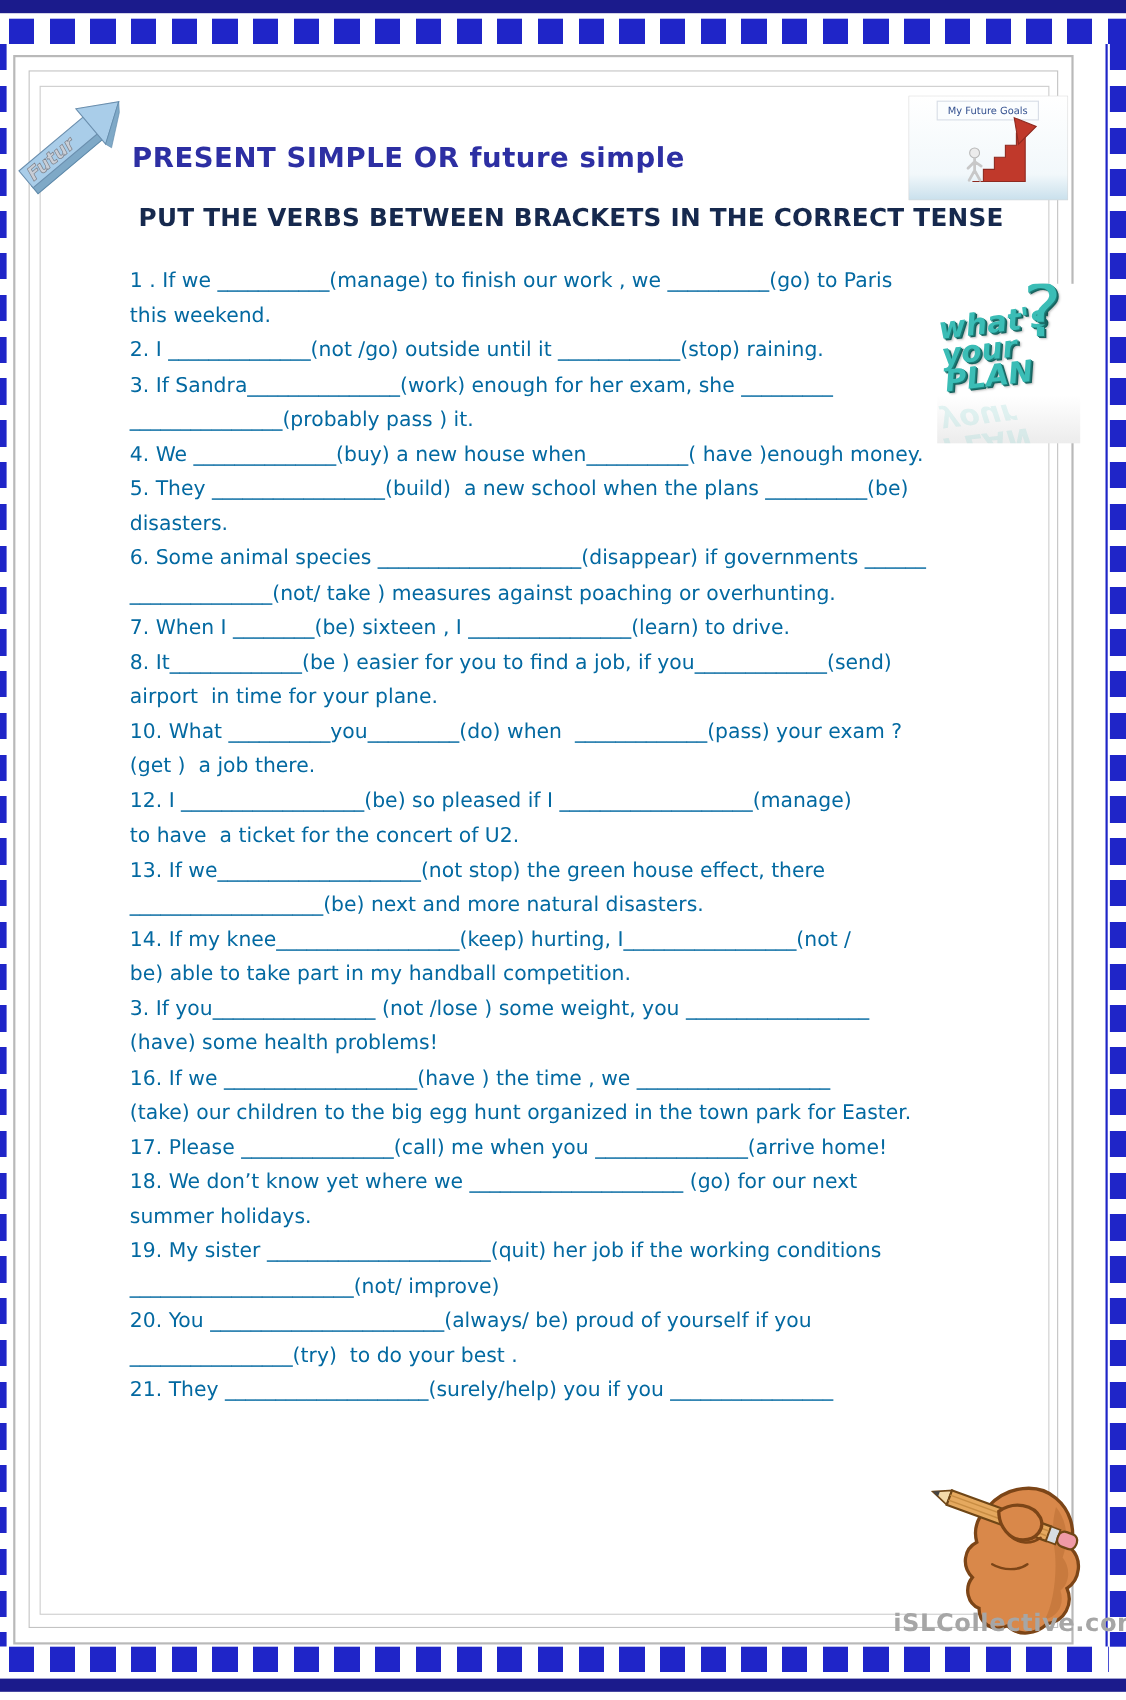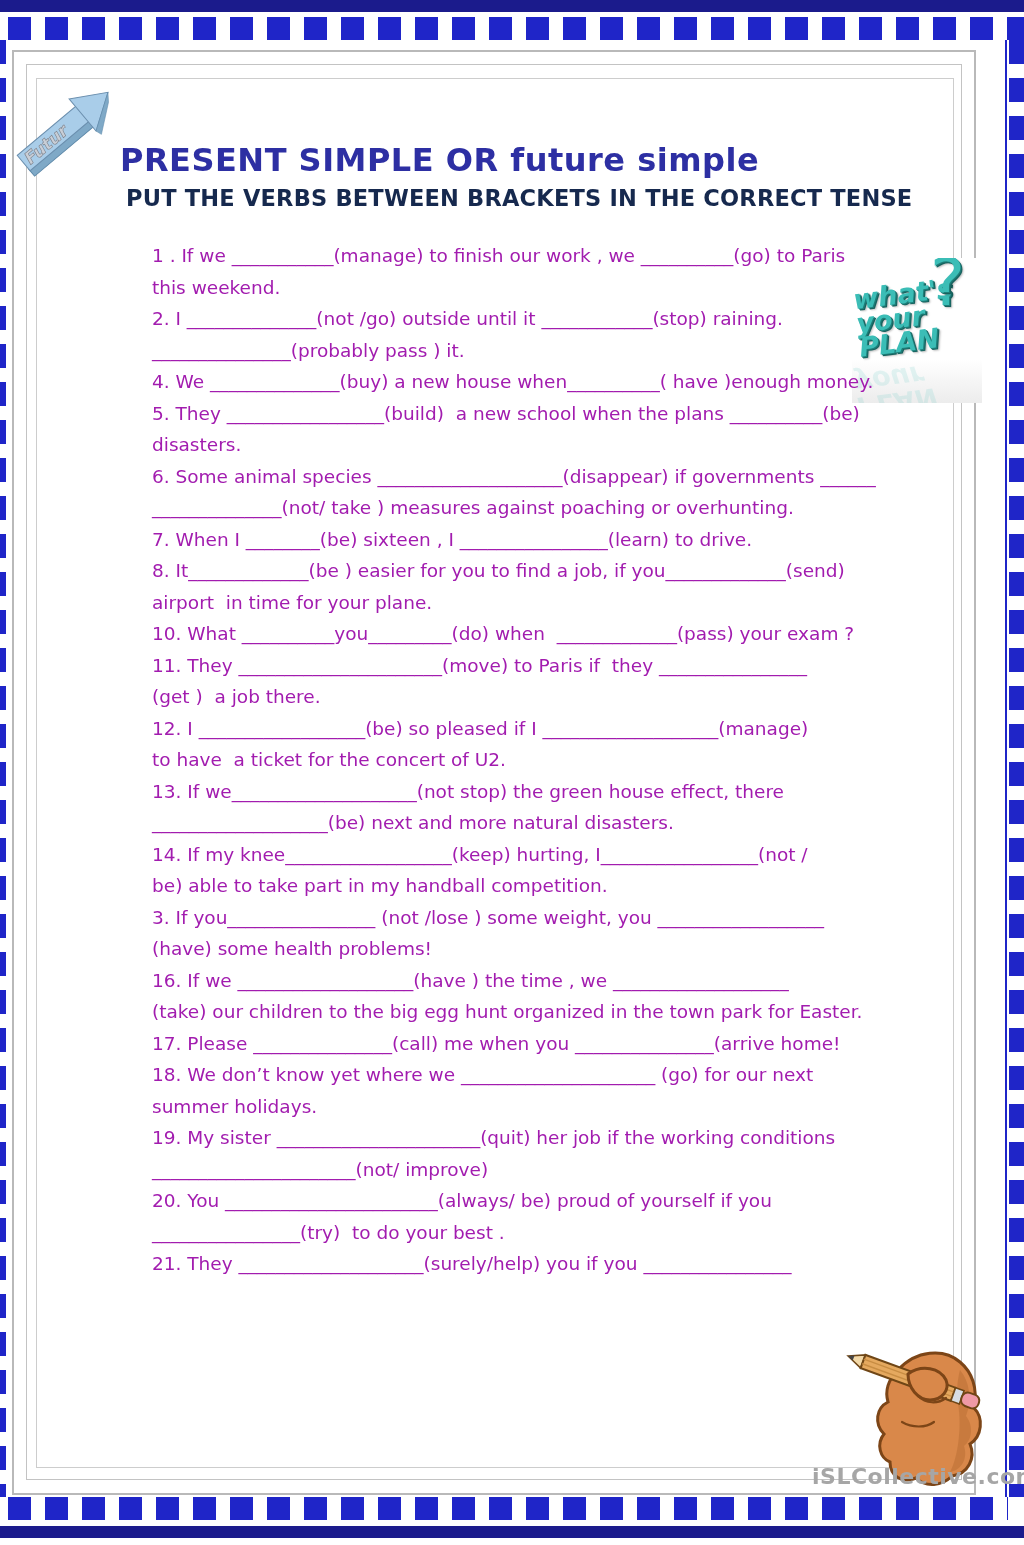--- a/index.html
+++ b/index.html
@@ -15,27 +15,27 @@
   .checker-right{position:absolute;left:1009px;top:40px;width:15px;height:1457px;
     background:repeating-linear-gradient(180deg,#1f25c8 0 24px,#fff 24px 38px);}
   .right-line{position:absolute;left:1005px;top:40px;width:2px;height:1457px;background:#1f25c8;}
   .checker-left{position:absolute;left:0;top:40px;width:6px;height:1457px;
     background:repeating-linear-gradient(180deg,#1f25c8 0 24px,#fff 24px 38px);}
   
   .page-box{position:absolute;left:12px;top:50px;width:960px;height:1441px;border:2px solid #b9b9b9;background:#fff;}
   .frame-a{position:absolute;left:26px;top:64px;width:934px;height:1414px;border:1px solid #c3c3c3;}
   .frame-b{position:absolute;left:36px;top:78px;width:916px;height:1388px;border:1px solid #cdcdcd;}
   
-  .title{position:absolute;left:120px;top:129px;font-size:32px;font-weight:bold;color:#2d2fa3;
-         letter-spacing:.5px;white-space:pre;margin-top:12px;}
+  .title{position:absolute;left:120px;top:129px;font-size:25px;font-weight:bold;color:#2d2fa3;
+         letter-spacing:.5px;white-space:pre;}
   .subtitle{position:absolute;left:126px;top:185px;font-size:22.5px;font-weight:bold;color:#16294e;
          letter-spacing:.2px;white-space:pre;text-align:center;}
   
   .exercise{position:absolute;left:118px;top:240px;width:830px;font-size:18.5px;line-height:31.5px;
-            color:#a21caf;margin-left:34px;}
+            color:#0369a1;}
   .exercise .line{white-space:pre;height:31.5px;}
   
   .watermark{position:absolute;left:812px;top:1464px;font-size:22px;font-weight:bold;color:#a6a6a6;
              letter-spacing:.5px;}
   
   .img-arrow{position:absolute;left:8px;top:70px;width:120px;height:130px;}
   .img-goals{position:absolute;left:826px;top:87px;width:145px;height:95px;}
   .img-plan{position:absolute;left:852px;top:258px;width:130px;height:145px;background:
             linear-gradient(180deg,#ffffff 0 70%,#ececec 100%);overflow:hidden;}
   .plan-inner{position:absolute;left:4px;top:24px;transform:rotate(-7deg);
@@ -69,20 +69,38 @@
       <g transform="rotate(-40 60 65)">
         <rect x="8" y="66" width="78" height="9" fill="#7fa9c7" stroke="#5b87a8" stroke-width="1"></rect>
         <rect x="8" y="48" width="78" height="20" fill="#a9cde9" stroke="#6b8fae" stroke-width="1"></rect>
         <polygon points="84,38 118,58 84,80" fill="#a9cde9" stroke="#6b8fae" stroke-width="1"></polygon>
         <polygon points="84,80 118,58 112,66 86,86" fill="#7fa9c7" stroke="#5b87a8" stroke-width="0.5"></polygon>
         <text x="12" y="64" font-size="17" font-weight="bold" font-style="italic" fill="#c9ced6" stroke="#7d828c" stroke-width="0.6">Futur</text>
       </g>
     </svg>
   </div>
 
+  <div class="img-goals">
+    <svg width="145" height="95" viewBox="0 0 145 95">
+      <defs>
+        <linearGradient id="gBg" x1="0" y1="0" x2="0" y2="1">
+          <stop offset="0" stop-color="#ffffff"></stop>
+          <stop offset="0.75" stop-color="#f2f8fb"></stop>
+          <stop offset="1" stop-color="#c9e0ec"></stop>
+        </linearGradient>
+      </defs>
+      <rect x="0" y="0" width="145" height="95" fill="url(#gBg)" stroke="#d6d6d6" stroke-width="1"></rect>
+      <rect x="26" y="5" width="92" height="17" fill="#fbfdfe" stroke="#d8dde6" stroke-width="1"></rect>
+      <text x="72" y="17" font-size="9" text-anchor="middle" fill="#33508f">My Future Goals</text>
+      <path d="M58,78 L68,78 L68,67 L78,67 L78,56 L88,56 L88,45 L98,45 L98,34 L106,34 L106,78 Z" fill="#c0392b" stroke="#8e2a20" stroke-width="1"></path>
+      <polygon points="96,20 116,28 100,44" fill="#c0392b" stroke="#8e2a20" stroke-width="1"></polygon>
+      <circle cx="60" cy="52" r="4.5" fill="#ececec" stroke="#b8b8b8" stroke-width="1"></circle>
+      <path d="M60,57 L60,68 M60,60 L54,66 M60,60 L66,64 M60,68 L55,77 M60,68 L65,77" stroke="#c8c8c8" stroke-width="2.5" fill="none" stroke-linecap="round"></path>
+    </svg>
+  </div>
 
   <div class="img-plan">
     <div class="plan-inner">
       <div>what's</div>
       <div>your</div>
       <div>PLAN</div>
     </div>
     <div class="plan-q">?</div>
     <div class="plan-reflect">
       <div>PLAN</div>
@@ -90,31 +108,31 @@
     </div>
   </div>
 
   <div class="title">PRESENT SIMPLE OR future simple</div>
   <div class="subtitle">PUT THE VERBS BETWEEN BRACKETS IN THE CORRECT TENSE</div>
 
   <div class="exercise" id="exercise-lines">
       <div class="line">1 . If we ___________(manage) to finish our work , we __________(go) to Paris</div>
       <div class="line">this weekend.</div>
       <div class="line">2. I ______________(not /go) outside until it ____________(stop) raining.</div>
+      <div class="line">3. If Sandra_______________(work) enough for her exam, she _________</div>
       <div class="line">_______________(probably pass ) it.</div>
       <div class="line">4. We ______________(buy) a new house when__________( have )enough money.</div>
       <div class="line">5. They _________________(build)  a new school when the plans __________(be)</div>
       <div class="line">disasters.</div>
       <div class="line">6. Some animal species ____________________(disappear) if governments ______</div>
       <div class="line">______________(not/ take ) measures against poaching or overhunting.</div>
       <div class="line">7. When I ________(be) sixteen , I ________________(learn) to drive.</div>
       <div class="line">8. It_____________(be ) easier for you to find a job, if you_____________(send)</div>
       <div class="line">airport  in time for your plane.</div>
       <div class="line">10. What __________you_________(do) when  _____________(pass) your exam ?</div>
-      <div class="line">11. They ______________________(move) to Paris if  they ________________</div>
       <div class="line">(get )  a job there.</div>
       <div class="line">12. I __________________(be) so pleased if I ___________________(manage)</div>
       <div class="line">to have  a ticket for the concert of U2.</div>
       <div class="line">13. If we____________________(not stop) the green house effect, there</div>
       <div class="line">___________________(be) next and more natural disasters.</div>
       <div class="line">14. If my knee__________________(keep) hurting, I_________________(not /</div>
       <div class="line">be) able to take part in my handball competition.</div>
       <div class="line">3. If you________________ (not /lose ) some weight, you __________________</div>
       <div class="line">(have) some health problems!</div>
       <div class="line">16. If we ___________________(have ) the time , we ___________________</div>

